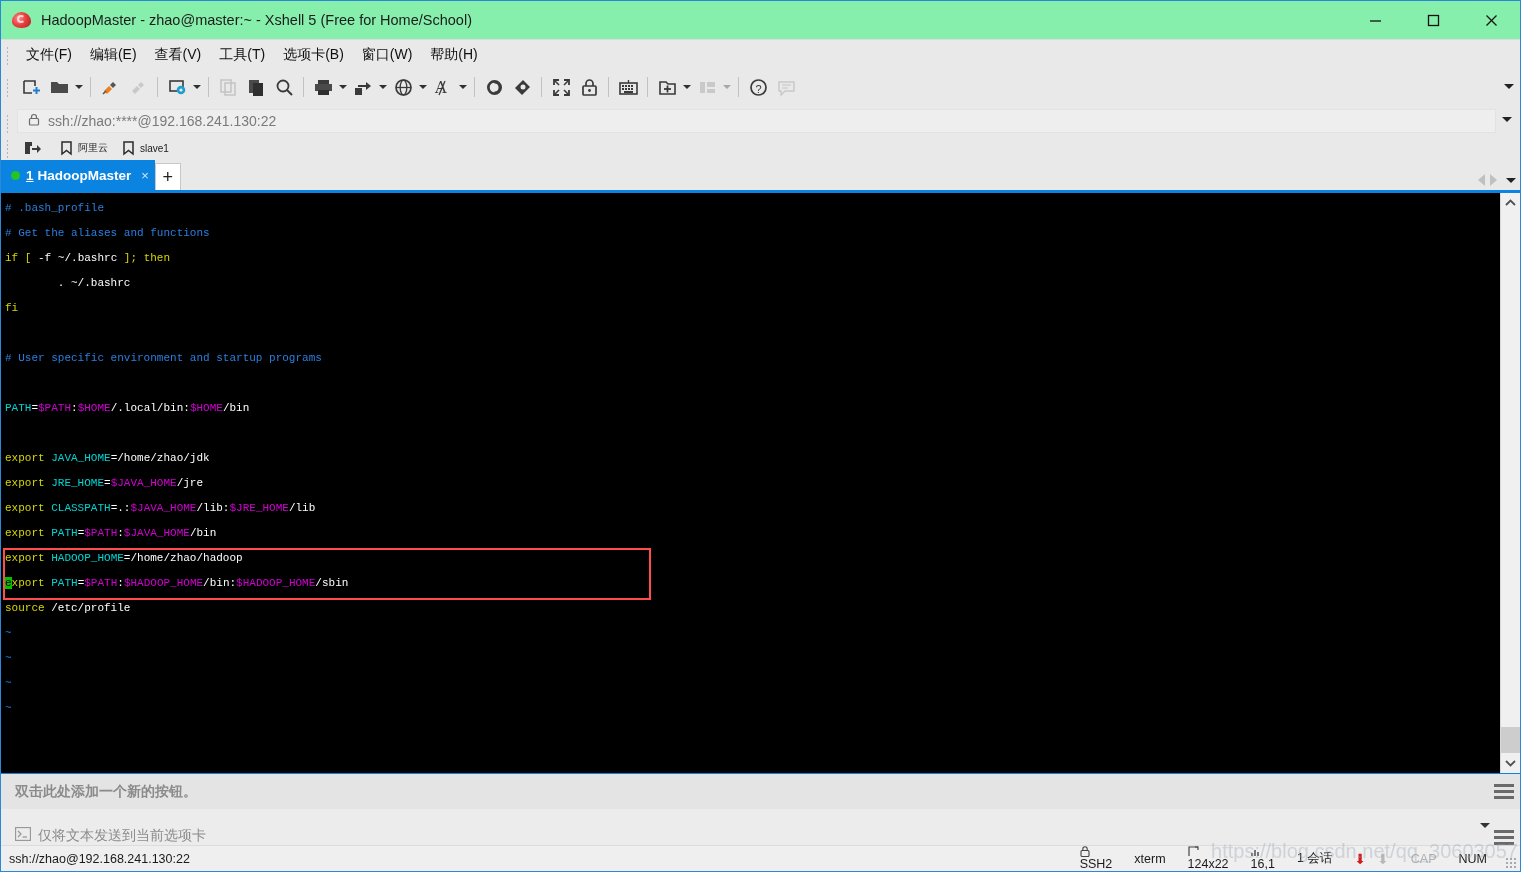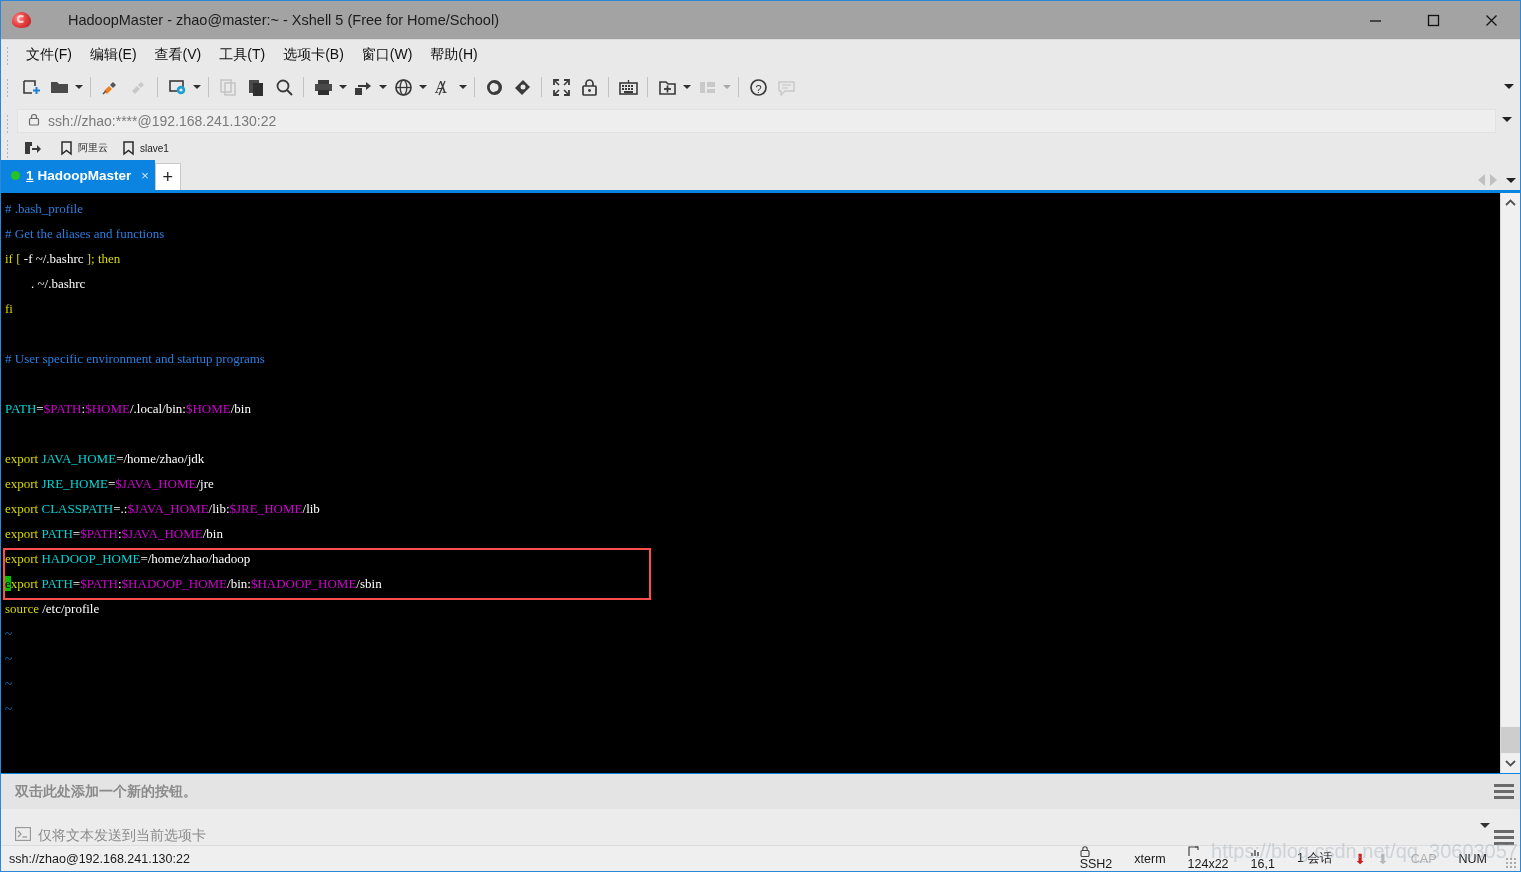--- a/index.html
+++ b/index.html
@@ -14,25 +14,24 @@
     position: relative;
     border: 1px solid #2b88d8;
     background: #f0f0f0;
     display: flex;
     flex-direction: column;
   }
 
   
   .titlebar {
     height: 38px;
-    background: #a3a3a3;
-    display: flex;
-    align-items: center;
-    flex: 0 0 auto;
-    gap: 27px;
+    background: #86efac;
+    display: flex;
+    align-items: center;
+    flex: 0 0 auto;
   }
   .title-icon {
     width: 22px; height: 22px;
     margin-left: 10px; margin-right: 8px;
     position: relative;
     flex: 0 0 auto;
   }
   .title-icon .shell {
     position: absolute; left: 1px; top: 3px;
     width: 19px; height: 16px;
@@ -253,22 +252,22 @@
   .term-wrap {
     flex: 1 1 auto;
     display: flex;
     background: #000000;
     position: relative;
     overflow: hidden;
   }
   .term {
     flex: 1 1 auto;
     background: #000000;
-    font-family: Liberation Serif, serif;
-    font-size: 13px;
+    font-family: Liberation Mono, monospace;
+    font-size: 11px;
     line-height: 25px;
     color: #e6e6e6;
     padding: 3px 0 0 4px;
     position: relative;
     white-space: pre;
     overflow: hidden;
   }
   .term .c-comment { color: #2a7fe0; }
   .term .c-kw      { color: #d7d700; }
   .term .c-var     { color: #00d4d4; }

